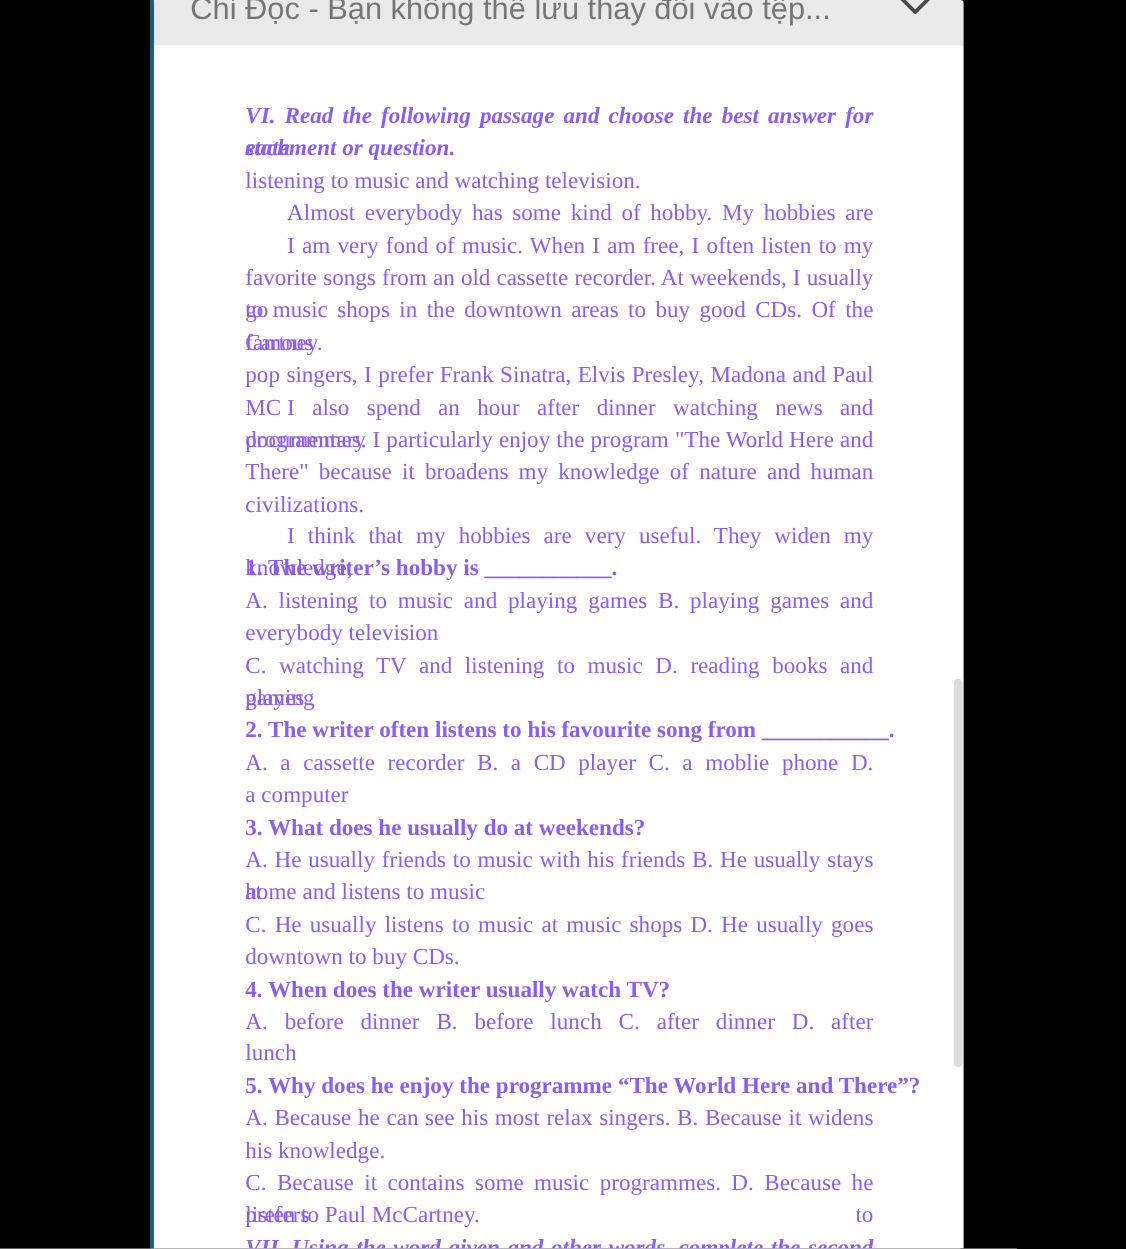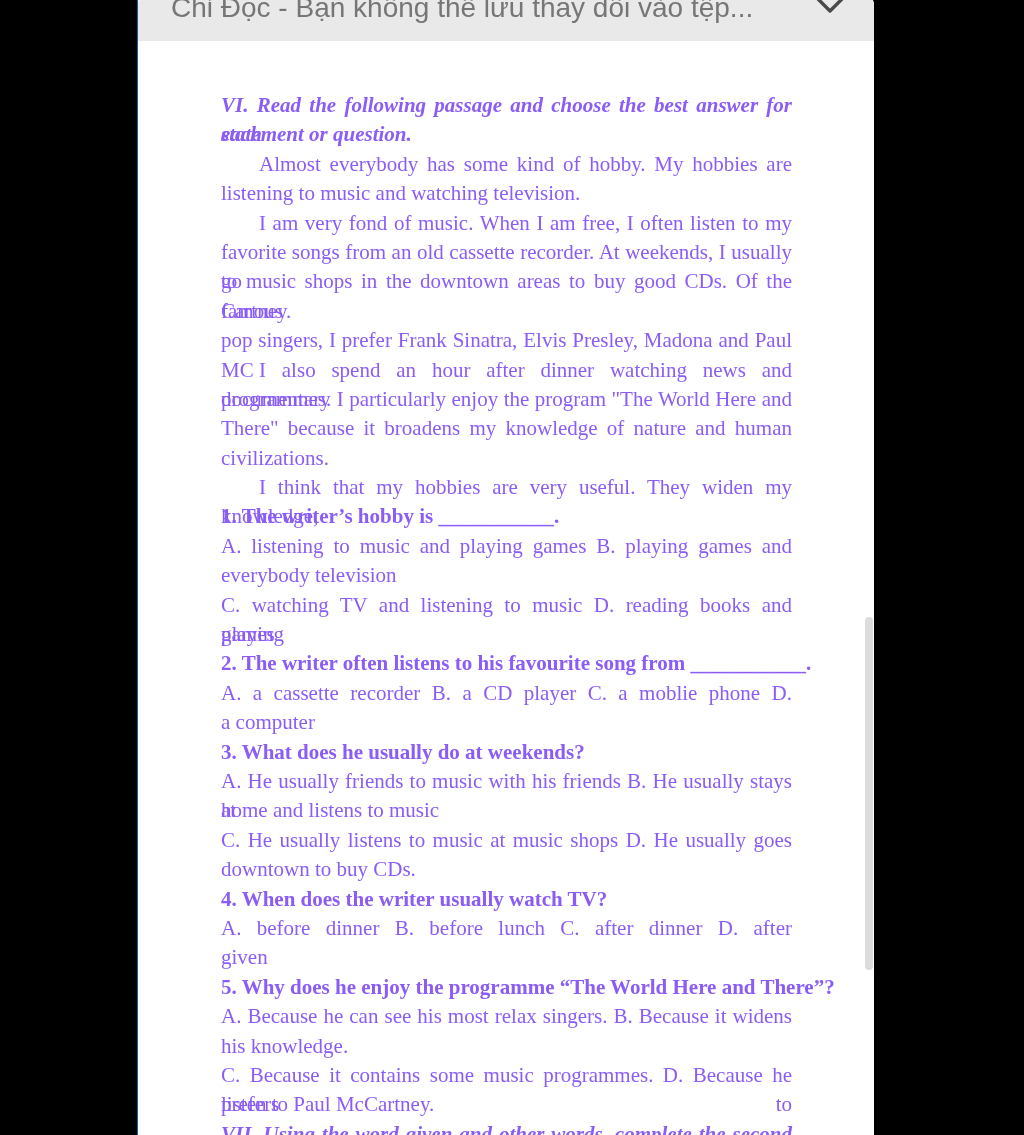--- a/index.html
+++ b/index.html
@@ -5,21 +5,21 @@
   * { margin: 0; padding: 0; box-sizing: border-box; }
   html, body { width: 1024px; height: 1135px; overflow: hidden; }
   body { background: #000; position: relative; font-family: "Liberation Sans", sans-serif; }
 
   .side-bar { position: absolute; top: 0; bottom: 0; background: #000; }
   .side-bar.left  { left: 0;  width: 137px; }
   .side-bar.right { right: 0; width: 151px; }
 
   .content-col {
     position: absolute; left: 137px; top: 0; width: 736px; height: 1135px;
-    background: #ffffff; border-left: 1px solid #0369a1;
+    background: #ffffff; border-left: 3px solid #0369a1;
   }
 
   .readonly-banner {
     position: absolute; left: 0; top: 0; width: 736px; height: 41px;
     background: #e9e9e9; overflow: hidden;
     box-shadow: 0 2px 4px rgba(0,0,0,0.15);
     border-radius: 3px 3px 0 0;
     cursor: pointer;
   }
   .readonly-banner .msg {
@@ -65,22 +65,22 @@
     <div class="msg">Chỉ Đọc - Bạn không thể lưu thay đổi vào tệp...</div>
     <svg class="chev" viewBox="0 0 40 26">
       <polyline points="6,6 20,20 34,6" fill="none" stroke="#4a4a4a" stroke-width="3.4" stroke-linecap="round" stroke-linejoin="round"></polyline>
     </svg>
   </div>
 
   <div class="doc-page">
     <div class="doc-text" id="doc-text">
         <div class="line j"><span class="hd">VI. Read the following passage and choose the best answer for each</span></div>
         <div class="line"><span class="hd">statement or question.</span></div>
+        <div class="line">listening to music and watching television.</div>
         <div class="line j ind">Almost everybody has some kind of hobby. My hobbies are</div>
-        <div class="line">listening to music and watching television.</div>
         <div class="line j ind">I am very fond of music. When I am free, I often listen to my</div>
         <div class="line j">favorite songs from an old cassette recorder. At weekends, I usually go</div>
         <div class="line j">to music shops in the downtown areas to buy good CDs. Of the famous</div>
         <div class="line">Cartney.</div>
         <div class="line j">pop singers, I prefer Frank Sinatra, Elvis Presley, Madona and Paul MC</div>
         <div class="line j ind">I also spend an hour after dinner watching news and documentary</div>
         <div class="line j">programmes. I particularly enjoy the program "The World Here and</div>
         <div class="line j">There" because it broadens my knowledge of nature and human</div>
         <div class="line">civilizations.</div>
         <div class="line j ind">I think that my hobbies are very useful. They widen my knowledge,</div>
@@ -92,21 +92,21 @@
         <div class="line"><span class="qnum">2. </span><span class="qtxt">The writer often listens to his favourite song from ___________.</span></div>
         <div class="line j">A. a cassette recorder B. a CD player C. a moblie phone D.</div>
         <div class="line">a computer</div>
         <div class="line"><span class="qnum">3. </span><span class="qtxt">What does he usually do at weekends?</span></div>
         <div class="line j">A. He usually friends to music with his friends B. He usually stays at</div>
         <div class="line">home and listens to music</div>
         <div class="line j">C. He usually listens to music at music shops D. He usually goes</div>
         <div class="line">downtown to buy CDs.</div>
         <div class="line"><span class="qnum">4. </span><span class="qtxt">When does the writer usually watch TV?</span></div>
         <div class="line j">A. before dinner B. before lunch C. after dinner D. after</div>
-        <div class="line">given</div>
+        <div class="line">lunch</div>
         <div class="line"><span class="qnum">5. </span><span class="qtxt">Why does he enjoy the programme “The World Here and There”?</span></div>
         <div class="line j">A. Because he can see his most relax singers. B. Because it widens</div>
         <div class="line">his knowledge.</div>
         <div class="line j">C. Because it contains some music programmes. D. Because he prefers to</div>
         <div class="line">listen to Paul McCartney.</div>
         <div class="line j"><span class="hd">VII. Using the word given and other words, complete the second</span></div>
       </div>
     <div class="scroll-thumb"></div>
   </div>
 

